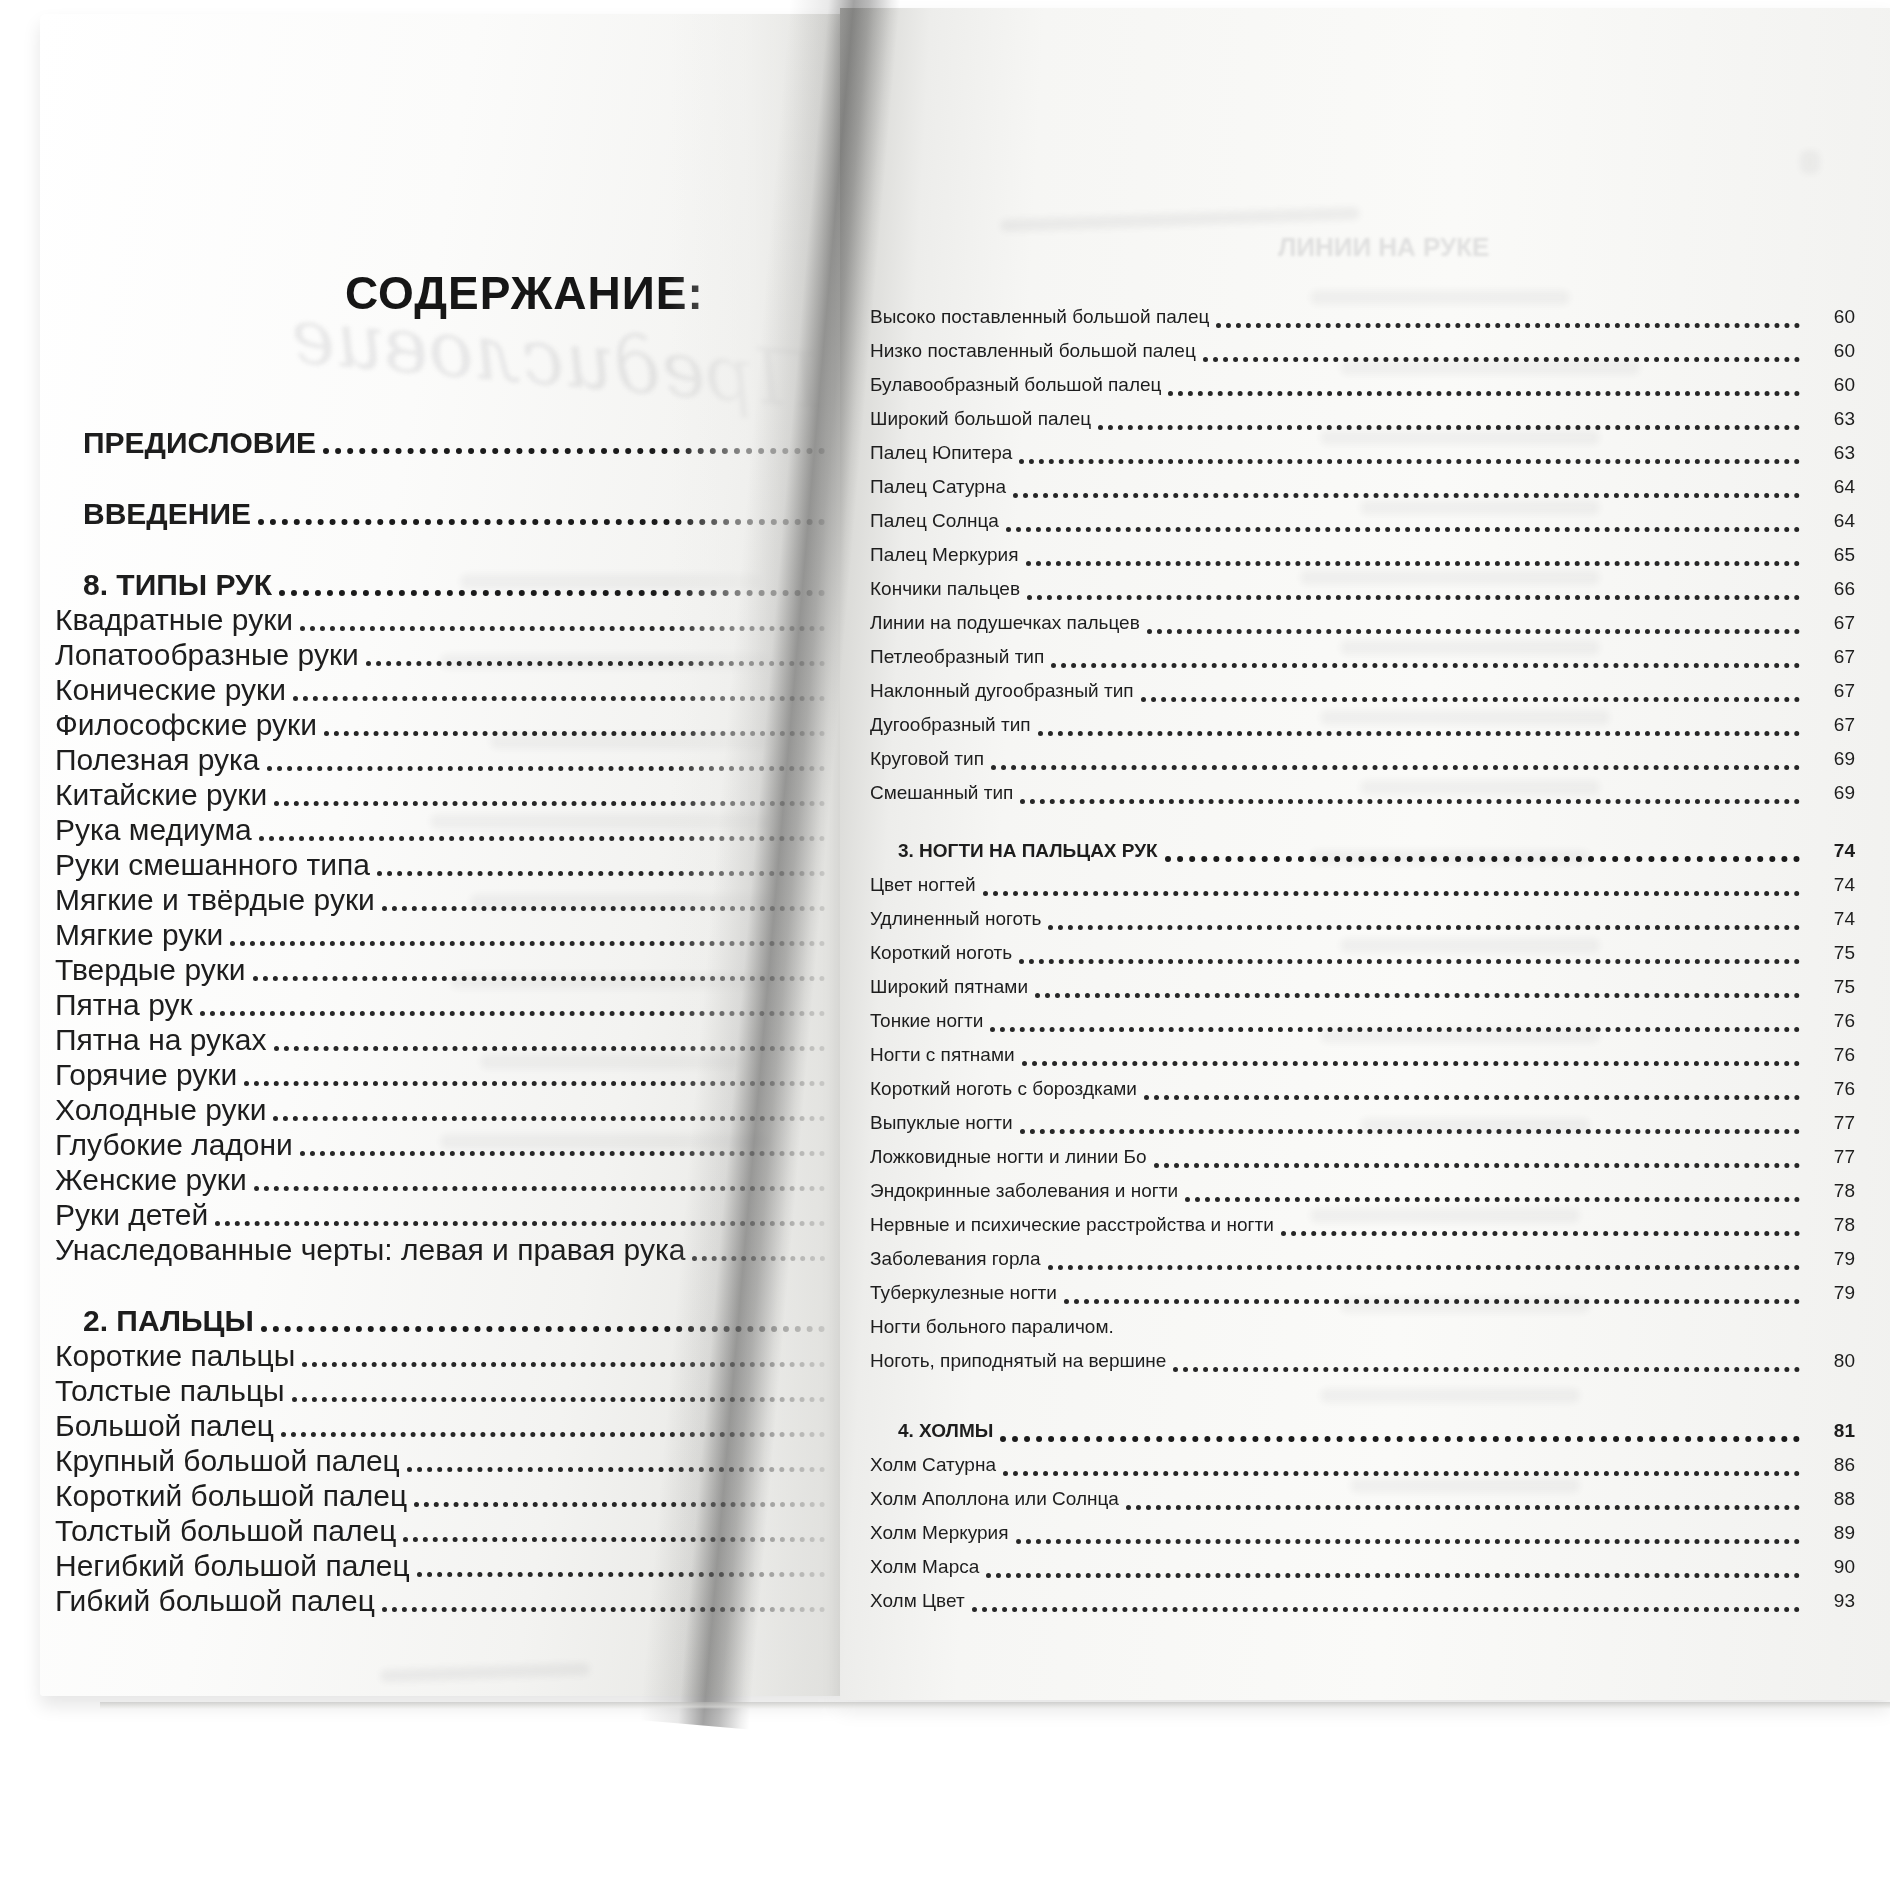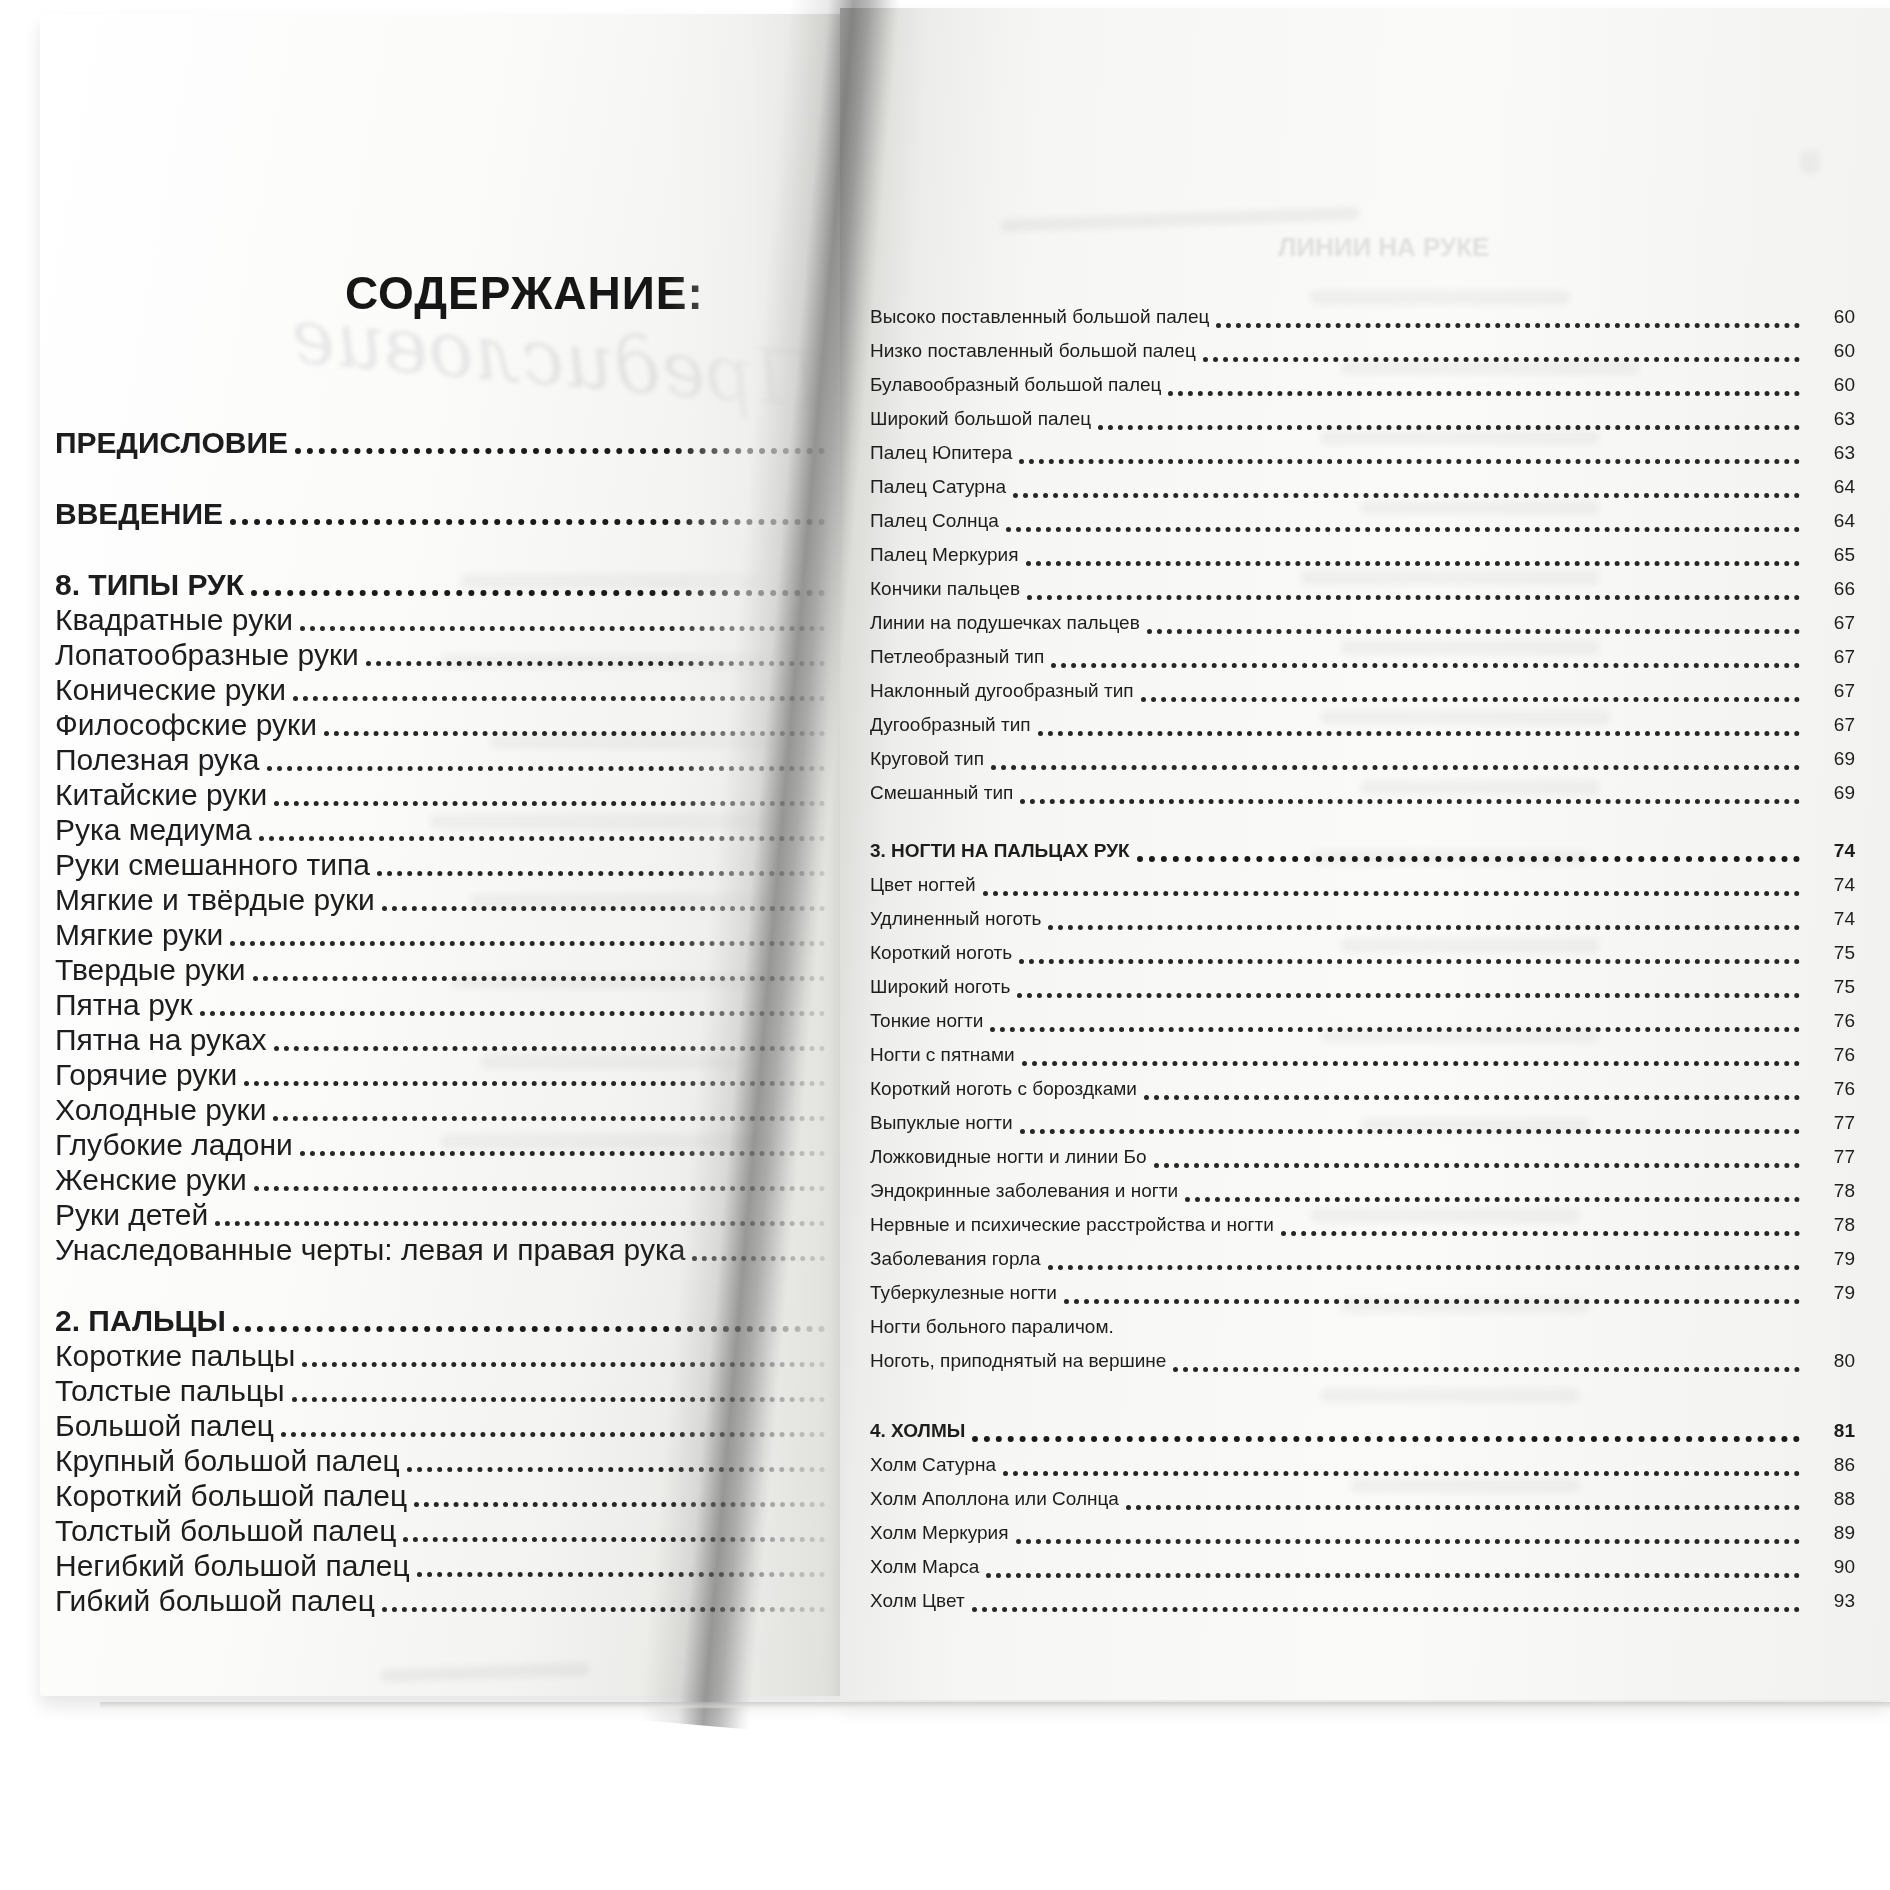--- a/index.html
+++ b/index.html
@@ -56,21 +56,21 @@
     font-size:46px;font-weight:bold;letter-spacing:1px;color:#161616;
   }
   .toc{position:absolute;color:#1d1d1d;}
   .toc-left{left:15px;top:411px;right:12px;}
   .toc-right{left:30px;top:292px;right:35px;}
 
   .row{display:flex;align-items:flex-end;}
   .toc-left  .row{line-height:35px;font-size:30px;}
   .toc-right .row{line-height:34px;font-size:19px;}
   .row .label{white-space:nowrap;}
-  .row.section{font-weight:bold;}
+  .row.section{font-weight:bold;margin-left:28px;}
   .row.gap-s{margin-top:24px;}
   .row.gap-l{margin-top:36px;}
   .leader{
     flex:1 1 auto;
     border-bottom:5px dotted #262626;
     margin:0 3px 6px 7px;
     min-width:20px;
   }
   .row.section .leader{border-bottom-width:6px;border-bottom-color:#1b1b1b;}
   .pagenum{min-width:52px;text-align:right;white-space:nowrap;}
@@ -362,21 +362,21 @@
             <span class="label">Удлиненный ноготь</span>
             <span class="leader"></span>
             <span class="pagenum">74</span>
           </div>
           <div class="row">
             <span class="label">Короткий ноготь</span>
             <span class="leader"></span>
             <span class="pagenum">75</span>
           </div>
           <div class="row">
-            <span class="label">Широкий ноготь</span>
+            <span class="label">Широкий пятнами</span>
             <span class="leader"></span>
             <span class="pagenum">75</span>
           </div>
           <div class="row">
             <span class="label">Тонкие ногти</span>
             <span class="leader"></span>
             <span class="pagenum">76</span>
           </div>
           <div class="row">
             <span class="label">Ногти с пятнами</span>

